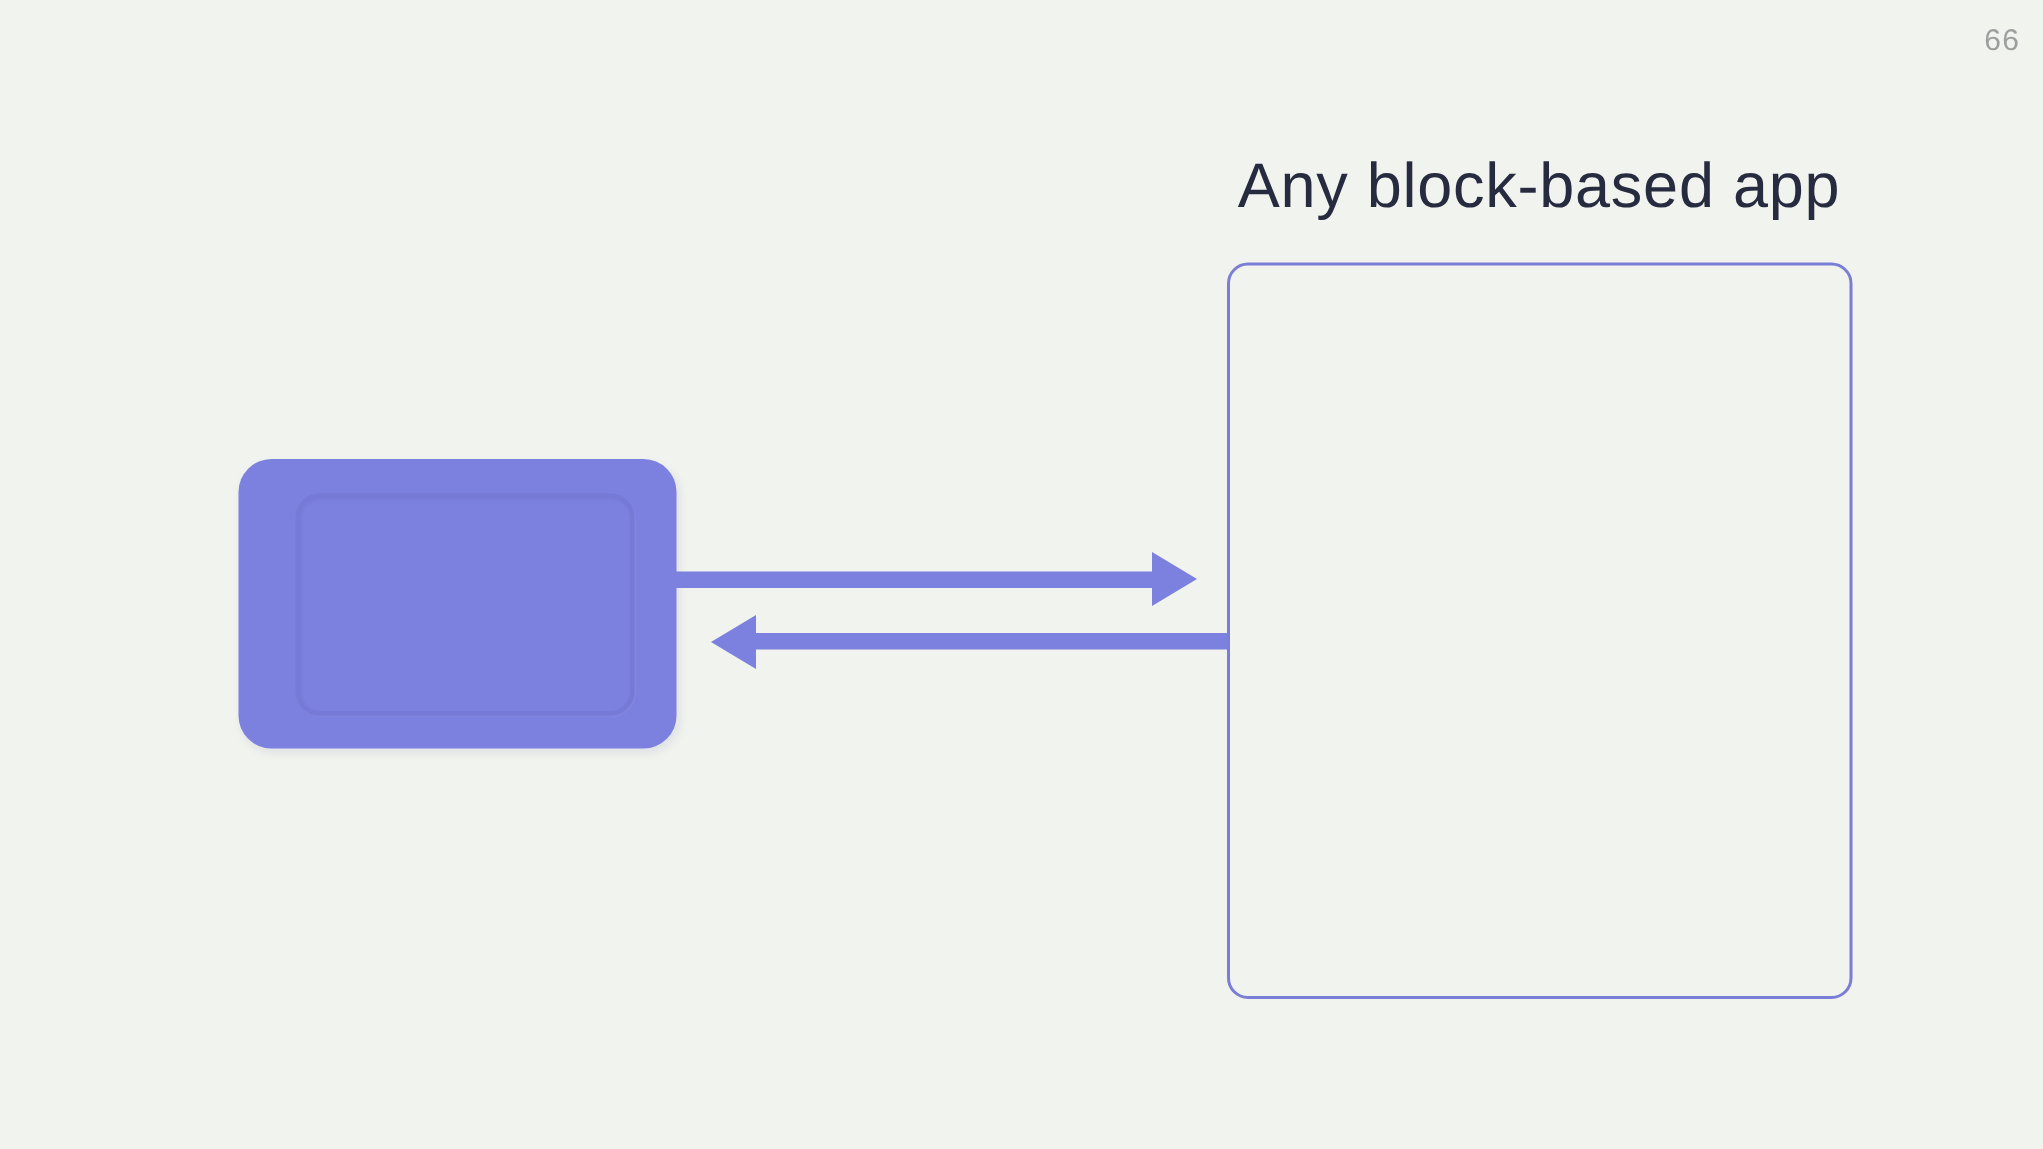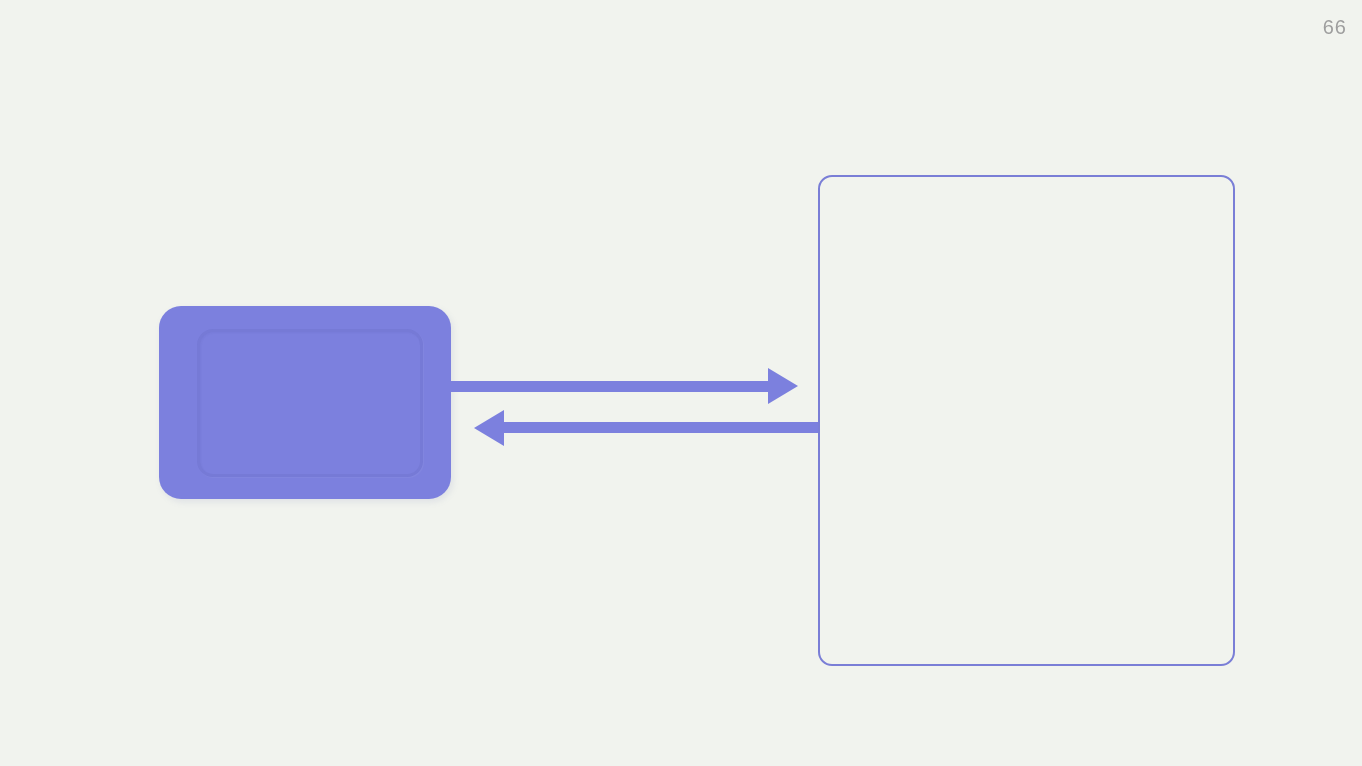--- a/index.html
+++ b/index.html
@@ -118,20 +118,21 @@
   }
 </style>
 </head>
 <body>
 
 <div class="slide">
 
   <div class="page-number">66</div>
 
 
+  <div class="diagram-label label-app">Any block-based app</div>
 
   <div class="any-block">
     <div class="block-inset"></div>
   </div>
 
   <div class="app-outline"></div>
 
   <div class="arrow arrow-right">
     <div class="arrow-shaft"></div>
     <div class="arrow-head"></div>

